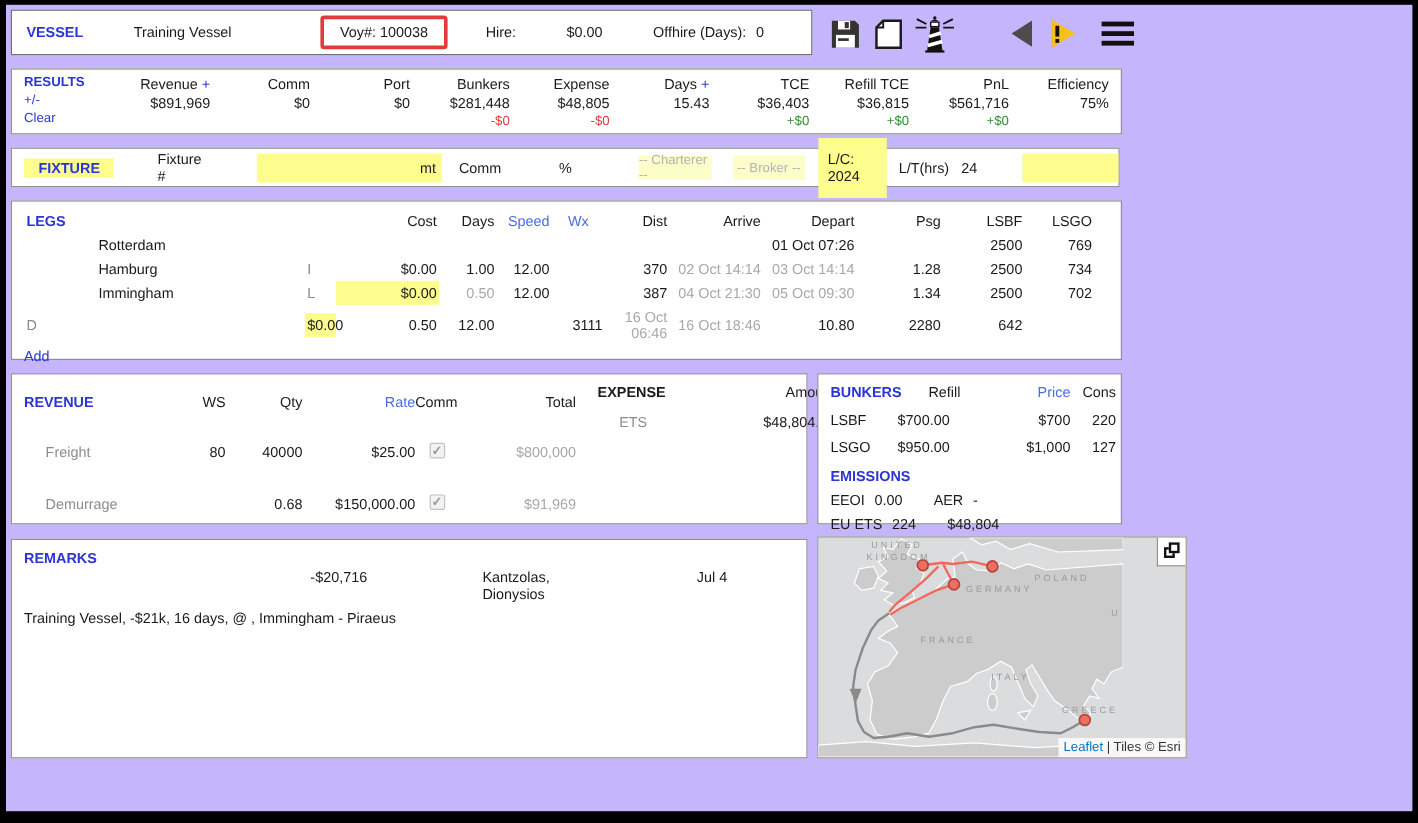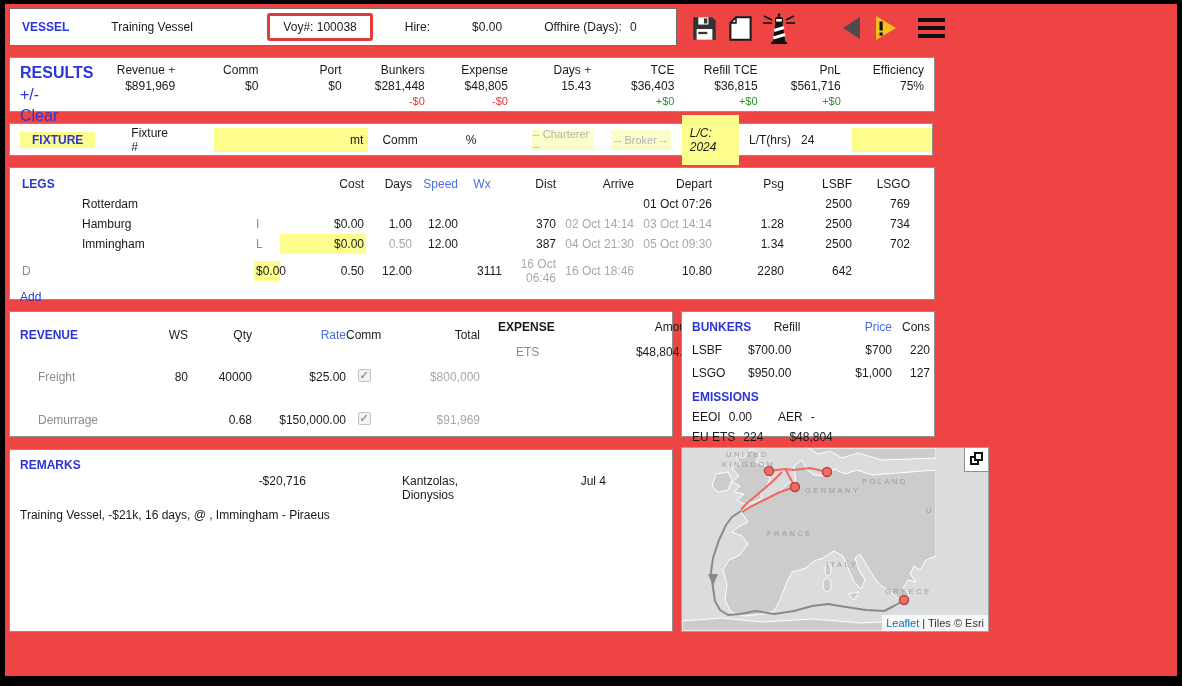--- a/index.html
+++ b/index.html
@@ -1,18 +1,18 @@
 <!DOCTYPE html>
 <html><head>
 <meta charset="utf-8">
 <style>
   * { box-sizing: border-box; margin: 0; padding: 0; }
   body { margin: 0; background: #555; font-family: "Liberation Sans", sans-serif; }
   .frame { width: 1182px; height: 686px; background: #000; padding: 4px 5px 10px 5px; position: relative; }
-  .app { width: 100%; height: 100%; background: #ef4444; position: relative; font-size: 12px; color: #1a1a1a; }
+  .app { width: 100%; height: 100%; background: #c4b5fd; position: relative; font-size: 12px; color: #1a1a1a; }
   .panel { position: absolute; border: 1px solid #8f8f8f; background: #fff; }
 
   .blue { color: #2b35d6; font-weight: bold; }
   .bluelink { color: #2b35d6; }
   .link { color: #4a6de0; }
   .muted { color: #a8a8a8; }
   .red { color: #e03a3a; }
   .green { color: #2f8f2f; }
   .bold { font-weight: bold; }
   .tr { text-align: right; }
@@ -35,36 +35,36 @@
   .t-save { margin-left: 0; }
   .t-doc { margin-left: 10px; }
   .t-light { margin-left: 8px; }
   .t-back { margin-left: 46px; width: 0; height: 0; border-top: 11px solid transparent; border-bottom: 11px solid transparent; border-right: 17px solid #4c4c4c; }
   .t-warn { margin-left: 14px; }
   .t-menu { margin-left: 20px; display: inline-flex; flex-direction: column; gap: 4px; }
   .t-menu span { width: 27px; height: 4px; background: #111; display: block; }
 
   
   .results { left: 4px; top: 53px; width: 926px; height: 55px; display: grid; grid-template-columns: 72px repeat(10, 1fr); padding: 4px 10px 0 10px; }
-  .res-left { font-size: 16px; line-height: 1.35; }
+  .res-left { font-size: 11px; line-height: 1.35; }
   .res-col { text-align: right; line-height: 1.35; }
   .res-col .dl { font-size: 11px; }
 
   
   .fixture { left: 4px; top: 119px; width: 924px; height: 33px; display: flex; align-items: center; }
   .fix-title { margin-left: 10px; background: #fdfd8e; padding: 1px 12px; }
   .fix-numlbl { margin-left: 36px; }
   .yellow-field { background: #fdfd8e; height: 24px; display: inline-flex; align-items: center; justify-content: flex-end; padding: 0 5px; }
   .fix-qty { margin-left: 46px; width: 192px; }
   .fix-comm { margin-left: 14px; }
   .fix-pct { margin-left: 48px; }
   .pale-field { background: #fdfdc9; color: #b3b3b3; font-size: 11px; height: 20px; display: inline-flex; align-items: center; justify-content: center; }
   .fix-chart { margin-left: 56px; width: 76px; }
   .fix-brok { margin-left: 18px; width: 76px; }
-  .fix-lc { margin-left: 11px; background: #fdfd8e; padding: 11px 8px; font-style: italic; }
+  .fix-lc { margin-left: 11px; background: #fdfd8e; padding: 11px 8px; }
   .fix-ltl { margin-left: 10px; }
   .fix-ltv { margin-left: 10px; }
   .fix-extra { margin-left: 38px; width: 98px; }
 
   
   .legs { left: 4px; top: 163px; width: 926px; height: 133px; padding: 6px 0 0 10px; }
   .legs-grid { display: grid; grid-template-columns: 234px 26px 86px 48px 46px 44px 54px 78px 78px 72px 68px 58px; align-items: center; }
   .legs-grid > div { padding: 3px 2px; }
   .lh { padding-bottom: 2px; }
   .leg-port { padding-left: 62px !important; }

